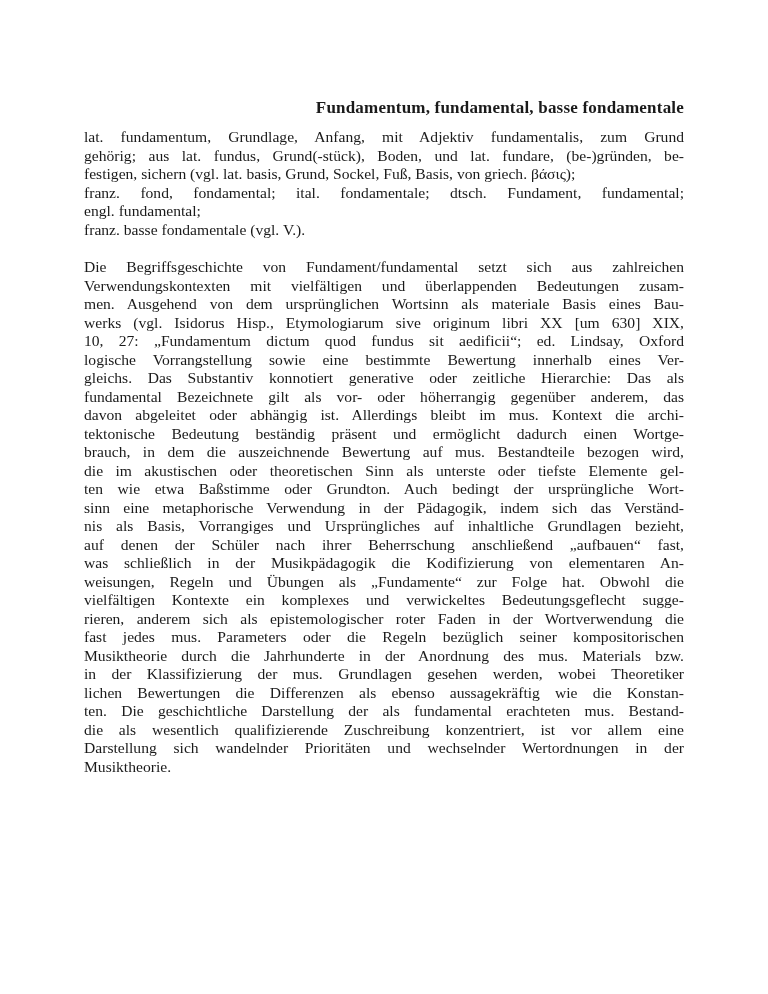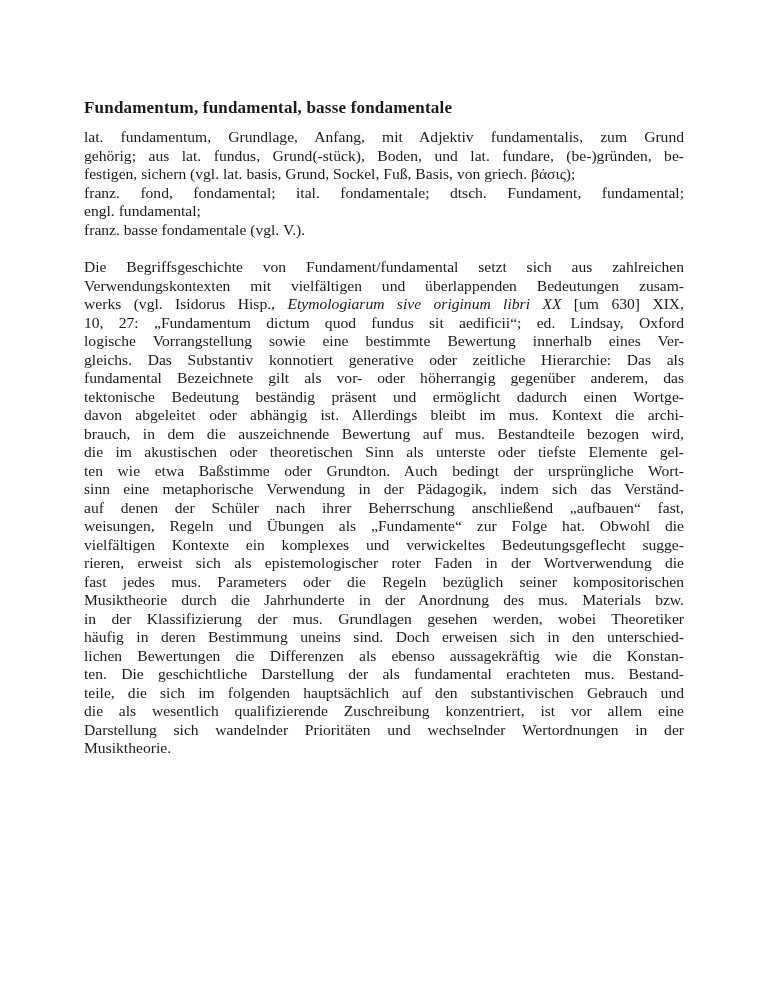--- a/index.html
+++ b/index.html
@@ -16,80 +16,80 @@
     padding: 97px 84px 0 84px;
     font-family: "Liberation Serif", serif;
     color: #1a1a1a;
     overflow: hidden;
   }
   .title {
     margin: 0 0 10px 0;
     font-size: 17px;
     line-height: 21px;
     font-weight: 700;
-    text-align: left;
+    text-align: right;
     letter-spacing: 0.2px;
   }
   .para {
     font-size: 15.6px;
     line-height: 18.5px;
     margin: 0;
   }
   .para.main {
     margin-top: 19px;
   }
   .line {
     width: 100%;
     white-space: normal;
   }
   .line.just {
     text-align: justify;
     text-align-last: justify;
   }
   .italic {
-    font-style: italic;
   }
 </style>
 </head>
 <body>
 
 <div class="page">
   <h1 class="title">Fundamentum, fundamental, basse fondamentale</h1>
 
   <div class="para etym">
       <div class="line just"><span>lat. fundamentum, Grundlage, Anfang, mit Adjektiv fundamentalis, zum Grund</span></div>
       <div class="line just"><span>gehörig; aus lat. fundus, Grund(-stück), Boden, und lat. fundare, (be-)gründen, be-</span></div>
       <div class="line"><span>festigen, sichern (vgl. lat. basis, Grund, Sockel, Fuß, Basis, von griech. βάσις);</span></div>
       <div class="line just"><span>franz. fond, fondamental; ital. fondamentale; dtsch. Fundament, fundamental;</span></div>
       <div class="line"><span>engl. fundamental;</span></div>
       <div class="line"><span>franz. basse fondamentale (vgl. V.).</span></div>
     </div>
 
   <div class="para main">
       <div class="line just"><span>Die Begriffsgeschichte von Fundament/fundamental setzt sich aus zahlreichen</span></div>
       <div class="line just"><span>Verwendungskontexten mit vielfältigen und überlappenden Bedeutungen zusam-</span></div>
+      <div class="line just"><span>men. Ausgehend von dem ursprünglichen Wortsinn als materiale Basis eines Bau-</span></div>
       <div class="line just"><span>werks (vgl. Isidorus Hisp., </span><span class="italic">Etymologiarum sive originum libri XX</span><span> [um 630] XIX,</span></div>
       <div class="line just"><span>10, 27: „Fundamentum dictum quod fundus sit aedificii“; ed. Lindsay, Oxford</span></div>
       <div class="line just"><span>logische Vorrangstellung sowie eine bestimmte Bewertung innerhalb eines Ver-</span></div>
       <div class="line just"><span>gleichs. Das Substantiv konnotiert generative oder zeitliche Hierarchie: Das als</span></div>
       <div class="line just"><span>fundamental Bezeichnete gilt als vor- oder höherrangig gegenüber anderem, das</span></div>
+      <div class="line just"><span>davon abgeleitet oder abhängig ist. Allerdings bleibt im mus. Kontext die archi-</span></div>
       <div class="line just"><span>tektonische Bedeutung beständig präsent und ermöglicht dadurch einen Wortge-</span></div>
-      <div class="line just"><span>davon abgeleitet oder abhängig ist. Allerdings bleibt im mus. Kontext die archi-</span></div>
       <div class="line just"><span>brauch, in dem die auszeichnende Bewertung auf mus. Bestandteile bezogen wird,</span></div>
       <div class="line just"><span>die im akustischen oder theoretischen Sinn als unterste oder tiefste Elemente gel-</span></div>
       <div class="line just"><span>ten wie etwa Baßstimme oder Grundton. Auch bedingt der ursprüngliche Wort-</span></div>
       <div class="line just"><span>sinn eine metaphorische Verwendung in der Pädagogik, indem sich das Verständ-</span></div>
+      <div class="line just"><span>nis als Basis, Vorrangiges und Ursprüngliches auf inhaltliche Grundlagen bezieht,</span></div>
       <div class="line just"><span>auf denen der Schüler nach ihrer Beherrschung anschließend „aufbauen“ fast,</span></div>
+      <div class="line just"><span>was schließlich in der Musikpädagogik die Kodifizierung von elementaren An-</span></div>
       <div class="line just"><span>weisungen, Regeln und Übungen als „Fundamente“ zur Folge hat. Obwohl die</span></div>
       <div class="line just"><span>vielfältigen Kontexte ein komplexes und verwickeltes Bedeutungsgeflecht sugge-</span></div>
-      <div class="line just"><span>rieren, erweist sich als epistemologischer roter Faden in der Wortverwendung die</span></div>
+      <div class="line just"><span>rieren, anderem sich als epistemologischer roter Faden in der Wortverwendung die</span></div>
       <div class="line just"><span>fast jedes mus. Parameters oder die Regeln bezüglich seiner kompositorischen</span></div>
       <div class="line just"><span>Musiktheorie durch die Jahrhunderte in der Anordnung des mus. Materials bzw.</span></div>
       <div class="line just"><span>in der Klassifizierung der mus. Grundlagen gesehen werden, wobei Theoretiker</span></div>
-      <div class="line just"><span>häufig in deren Bestimmung uneins sind. Doch erweisen sich in den unterschied-</span></div>
       <div class="line just"><span>lichen Bewertungen die Differenzen als ebenso aussagekräftig wie die Konstan-</span></div>
       <div class="line just"><span>ten. Die geschichtliche Darstellung der als fundamental erachteten mus. Bestand-</span></div>
-      <div class="line just"><span>teile, die sich im folgenden hauptsächlich auf den substantivischen Gebrauch und</span></div>
       <div class="line just"><span>die als wesentlich qualifizierende Zuschreibung konzentriert, ist vor allem eine</span></div>
       <div class="line just"><span>Darstellung sich wandelnder Prioritäten und wechselnder Wertordnungen in der</span></div>
       <div class="line"><span>Musiktheorie.</span></div>
     </div>
 </div>
 
 </body></html>

